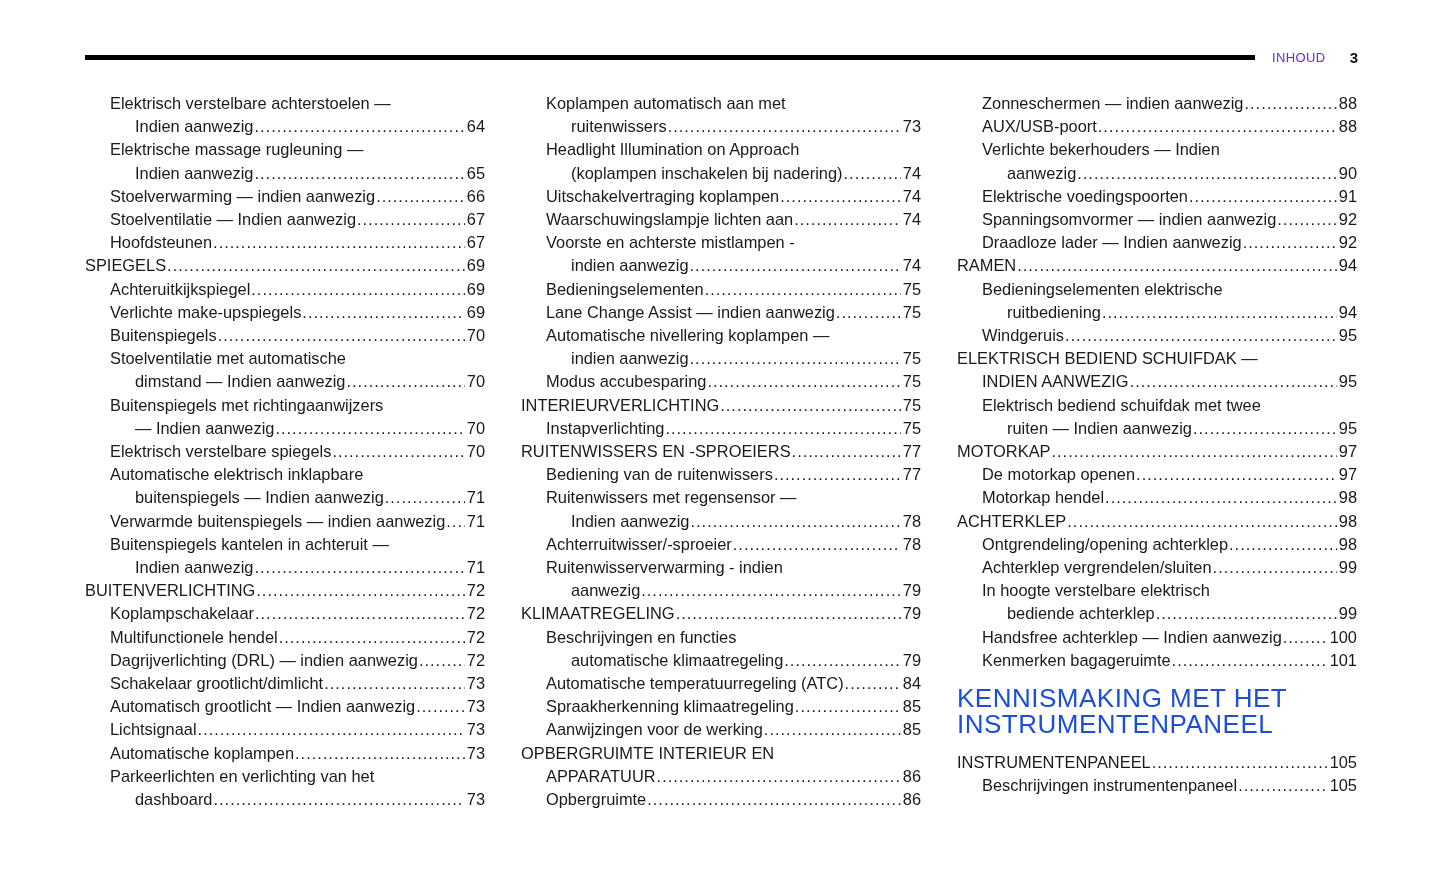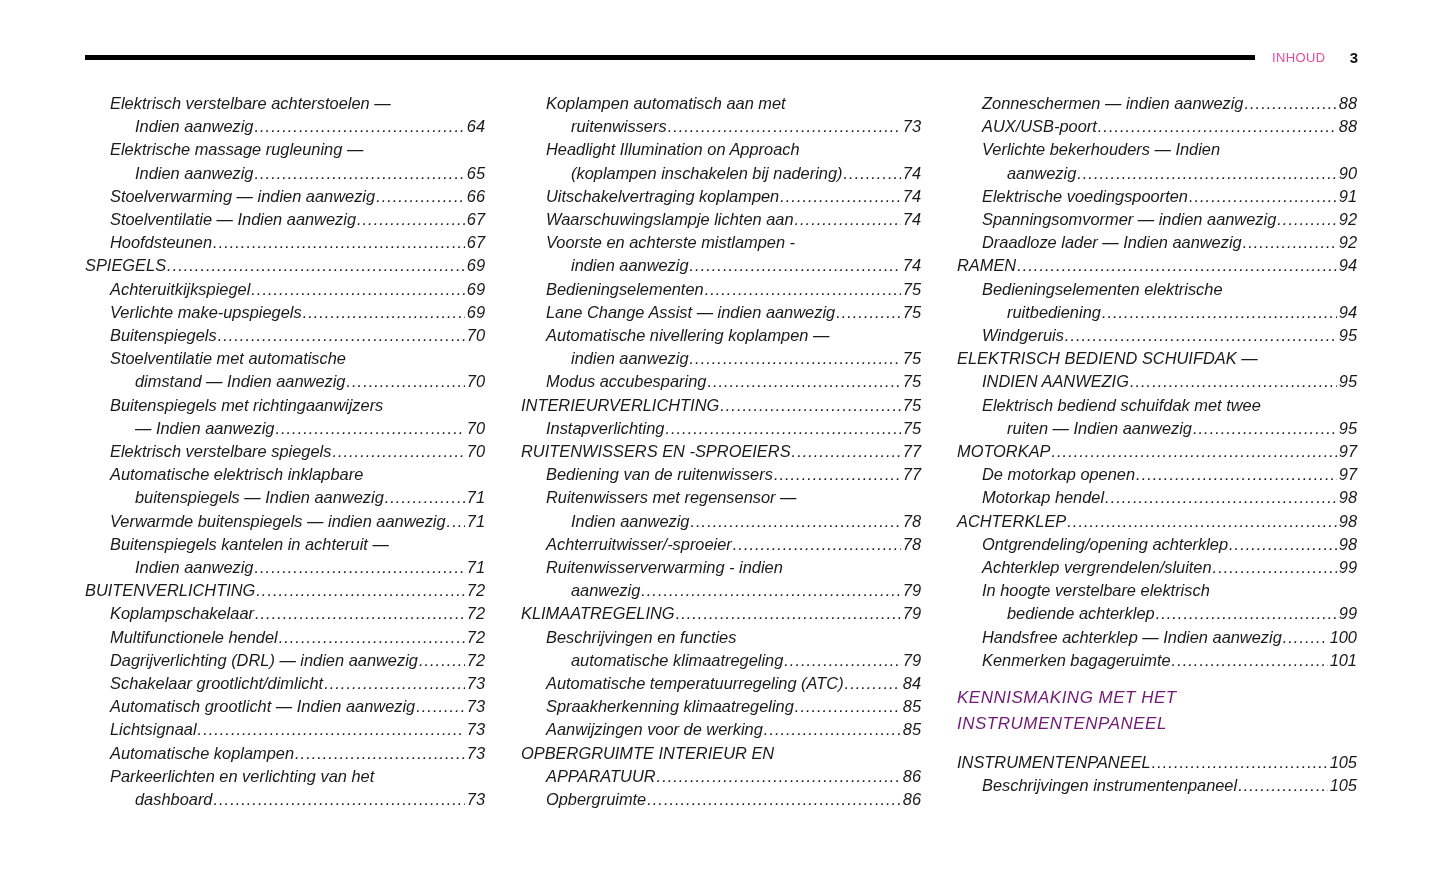--- a/index.html
+++ b/index.html
@@ -7,42 +7,42 @@
   body {
     background: #ffffff;
     font-family: "Liberation Sans", sans-serif;
     color: #1a1a1a;
     overflow: hidden;
   }
   .page { width: 1445px; height: 876px; padding: 48px 87px 0 85px; }
 
   .page-header { display: flex; align-items: center; height: 18px; }
   .header-rule { flex: 1 1 auto; height: 5px; background: #000000; margin-right: 17px; }
-  .header-label { font-size: 13px; letter-spacing: 0.4px; color: #ec4899; margin-right: 24px; white-space: nowrap; }
+  .header-label { font-size: 13px; letter-spacing: 0.4px; color: #6d28d9; margin-right: 24px; white-space: nowrap; }
   .header-page { font-size: 15px; font-weight: 700; color: #111111; white-space: nowrap; }
 
-  .toc-columns { display: flex; gap: 36px; margin-top: 26px; font-style: italic; }
+  .toc-columns { display: flex; gap: 36px; margin-top: 26px; }
   .toc-column { flex: 0 0 400px; width: 400px; }
 
   .toc-entry { font-size: 16.4px; line-height: 23.2px; }
   .toc-entry.level-1 { padding-left: 25px; }
   .entry-line.cont { padding-left: 25px; align-items: flex-end; }
   .entry-row { display: flex; align-items: baseline; }
   .entry-text { flex: 0 0 auto; white-space: nowrap; }
   .dot-leader { flex: 1 1 0; overflow: hidden; white-space: nowrap; min-width: 2px; margin-left: 1px; }
   .dot-leader::after {
     content: "........................................................................................................................";
     letter-spacing: 1px;
   }
   .page-num { flex: 0 0 auto; padding-left: 2px; white-space: nowrap; }
 
   .section-heading {
-    font-size: 17px;
+    font-size: 26px;
     line-height: 26px;
-    color: #701a75;
+    color: #1d4ed8;
     letter-spacing: 0.5px;
     margin: 13px 0 14px;
   }
 </style>
 </head>
 <body>
 
 <div class="page">
   <div class="page-header">
     <div class="header-rule"></div>

